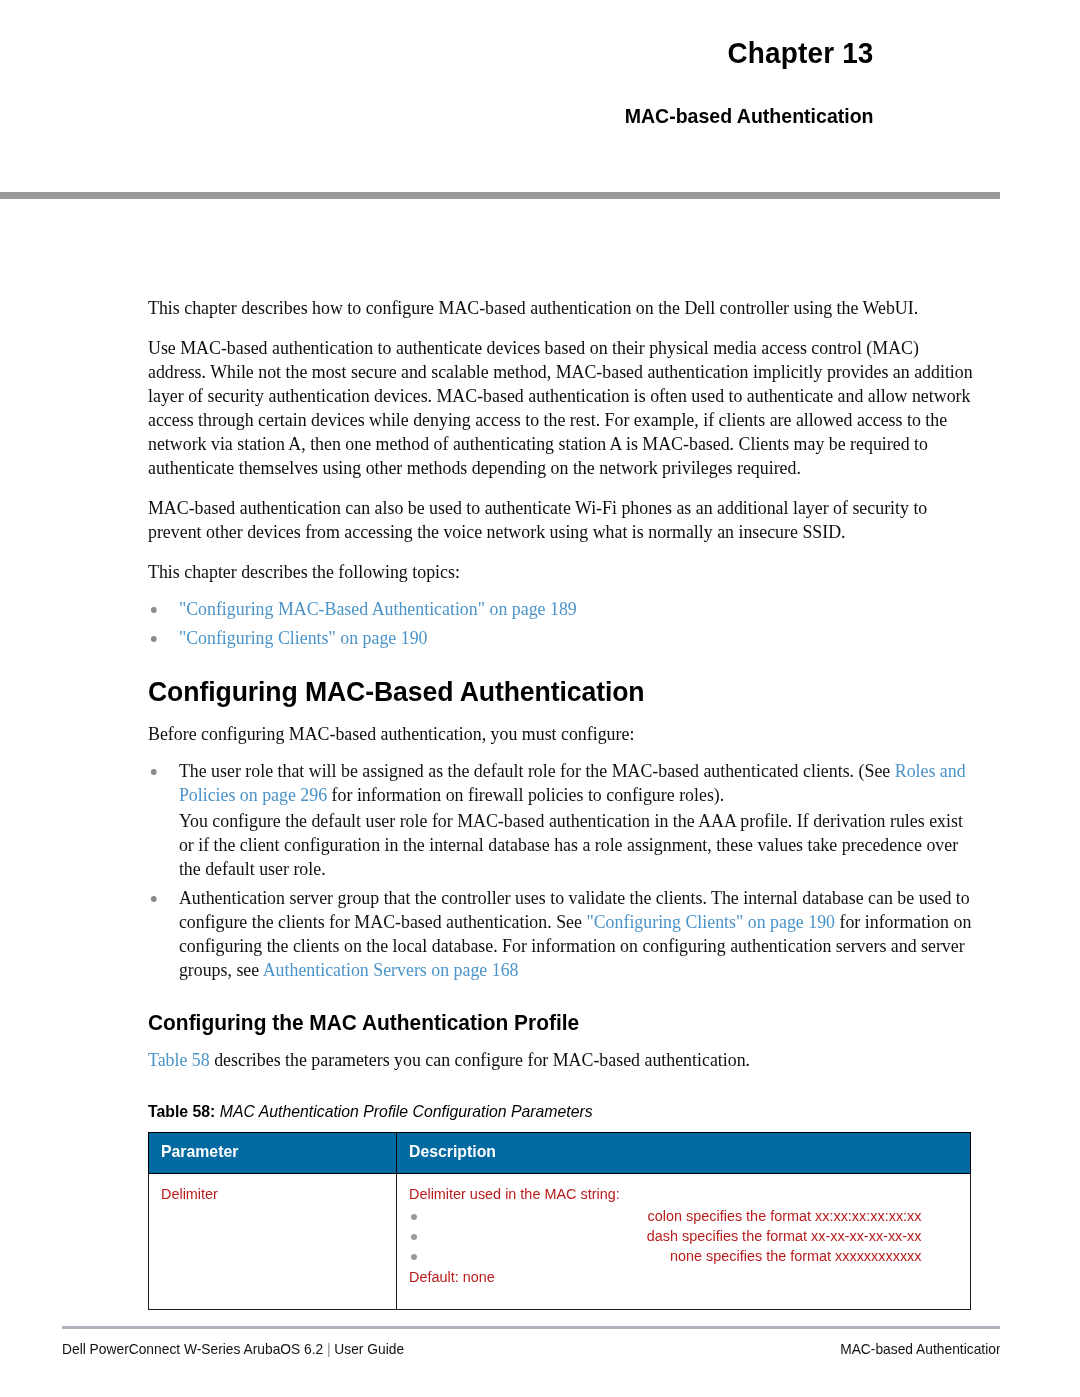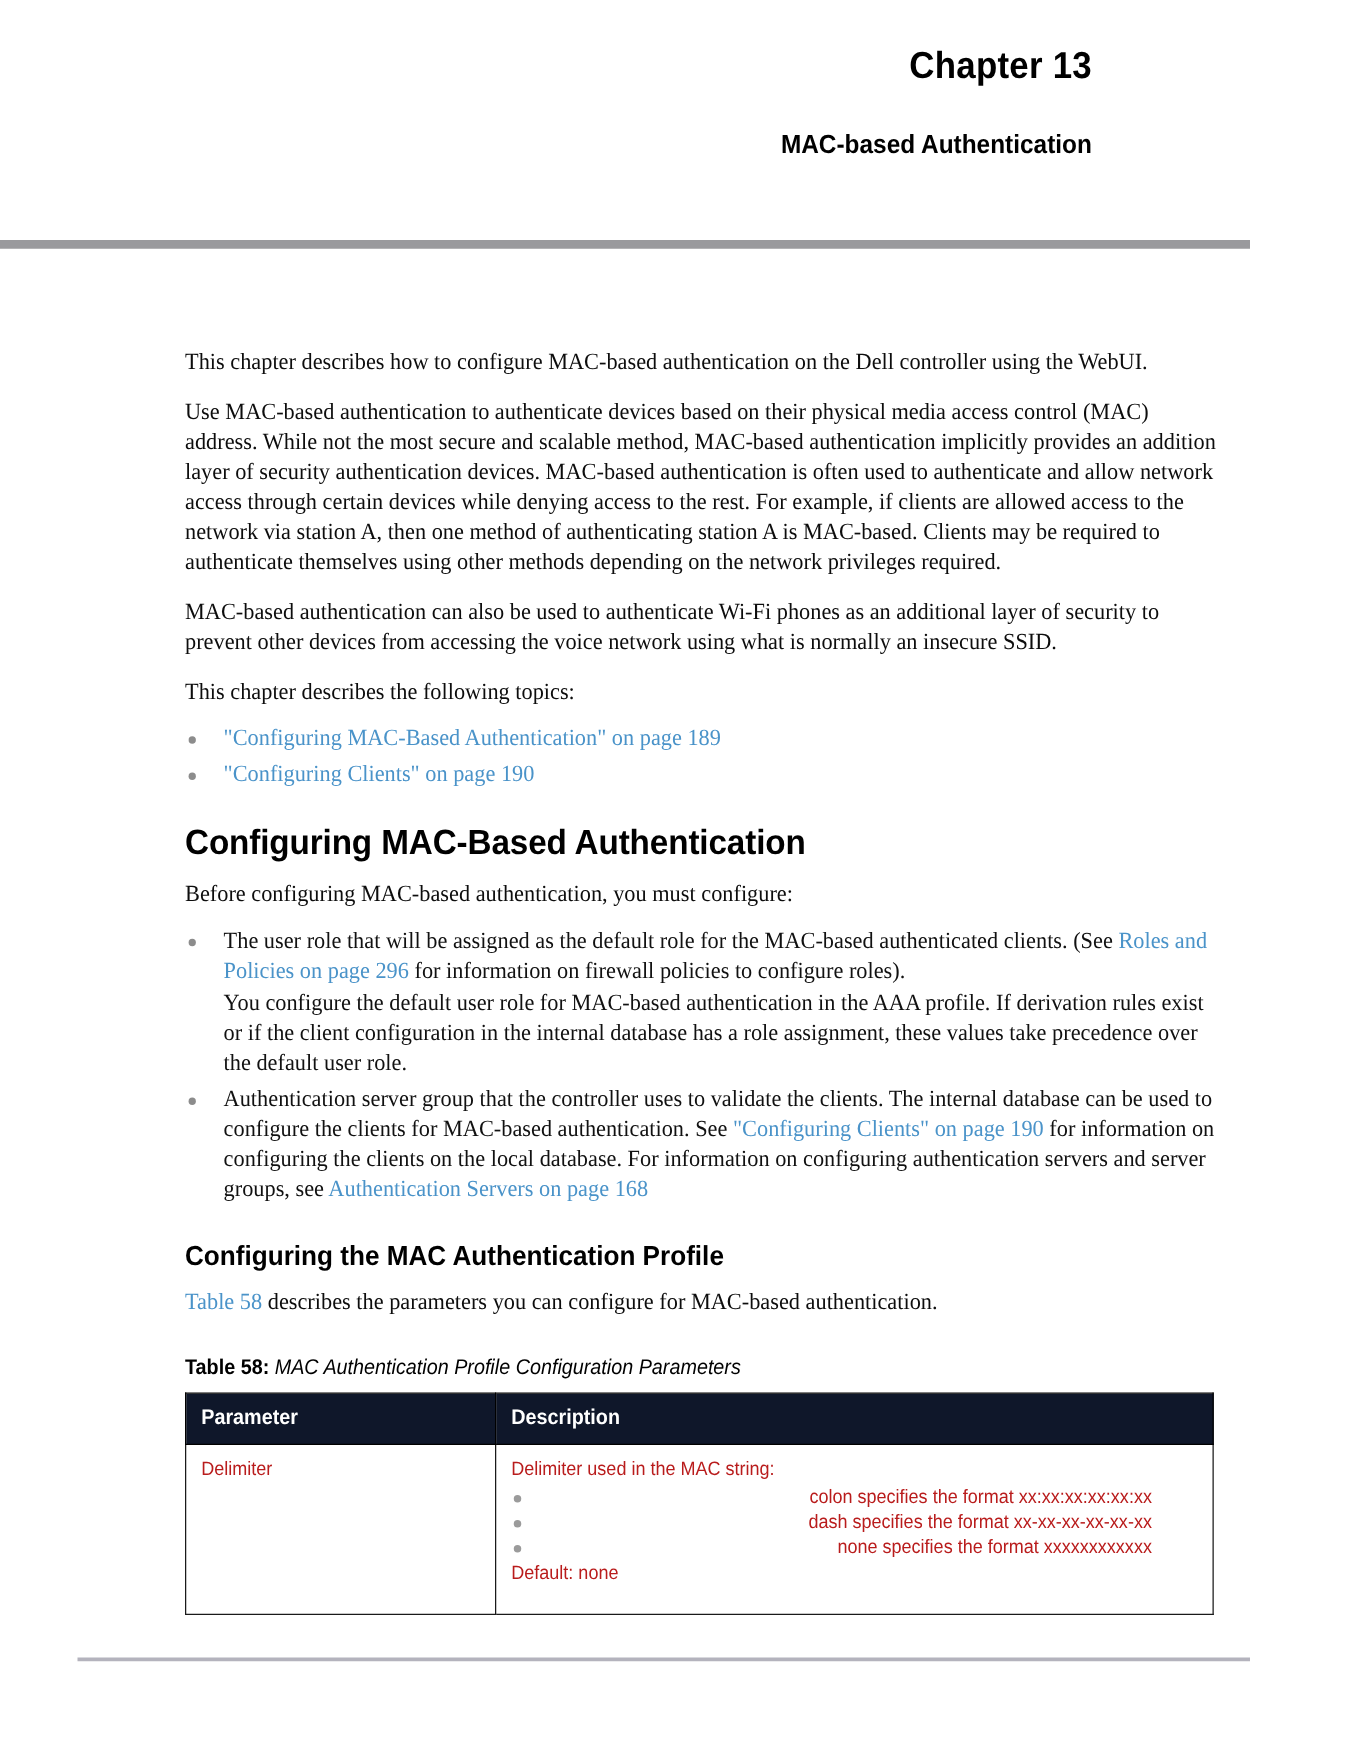--- a/index.html
+++ b/index.html
@@ -54,21 +54,21 @@
     top: 192px;
     width: 1062px;
     height: 7px;
     background: #9a9a9d;
   }
 
   
   .content {
     position: absolute;
     left: 148px;
-    top: 278px;
+    top: 296px;
     width: 860px;
   }
   p.body {
     margin: 0 0 16px 0;
     font-size: 18.5px;
     line-height: 24px;
     color: #0d0d0d;
     transform: scaleX(0.965);
     transform-origin: left center;
   }
@@ -146,21 +146,21 @@
 
   table.params {
     border-collapse: collapse;
     width: 822px;
     table-layout: fixed;
     font-family: "Liberation Sans Narrow", "Liberation Sans", sans-serif;
   }
   table.params col.c1 { width: 248px; }
   table.params col.c2 { width: 574px; }
   table.params thead th {
-    background: #0f172a;
+    background: #0369a1;
     color: #ffffff;
     font-weight: bold;
     font-size: 17px;
     text-align: left;
     padding: 9px 12px 11px 12px;
     border: 1px solid #000000;
   }
   table.params thead th .th-inner {
     display: inline-block;
     transform: scaleX(0.93);
@@ -318,14 +318,18 @@
             </ul>
             <span class="td-inner">Default: none</span>
           </td>
         </tr>
       </tbody>
     </table>
 
   </div>
 
   <div class="footer-rule"></div>
+  <div class="footer">
+    <span class="f-left"><span>Dell PowerConnect W-Series ArubaOS 6.2</span><span class="sep">|</span><span>User Guide</span></span>
+    <span class="f-right"><span>MAC-based Authentication</span><span class="sep">|</span><span class="f-page">189</span></span>
+  </div>
 
 </div>
 
 </body></html>

